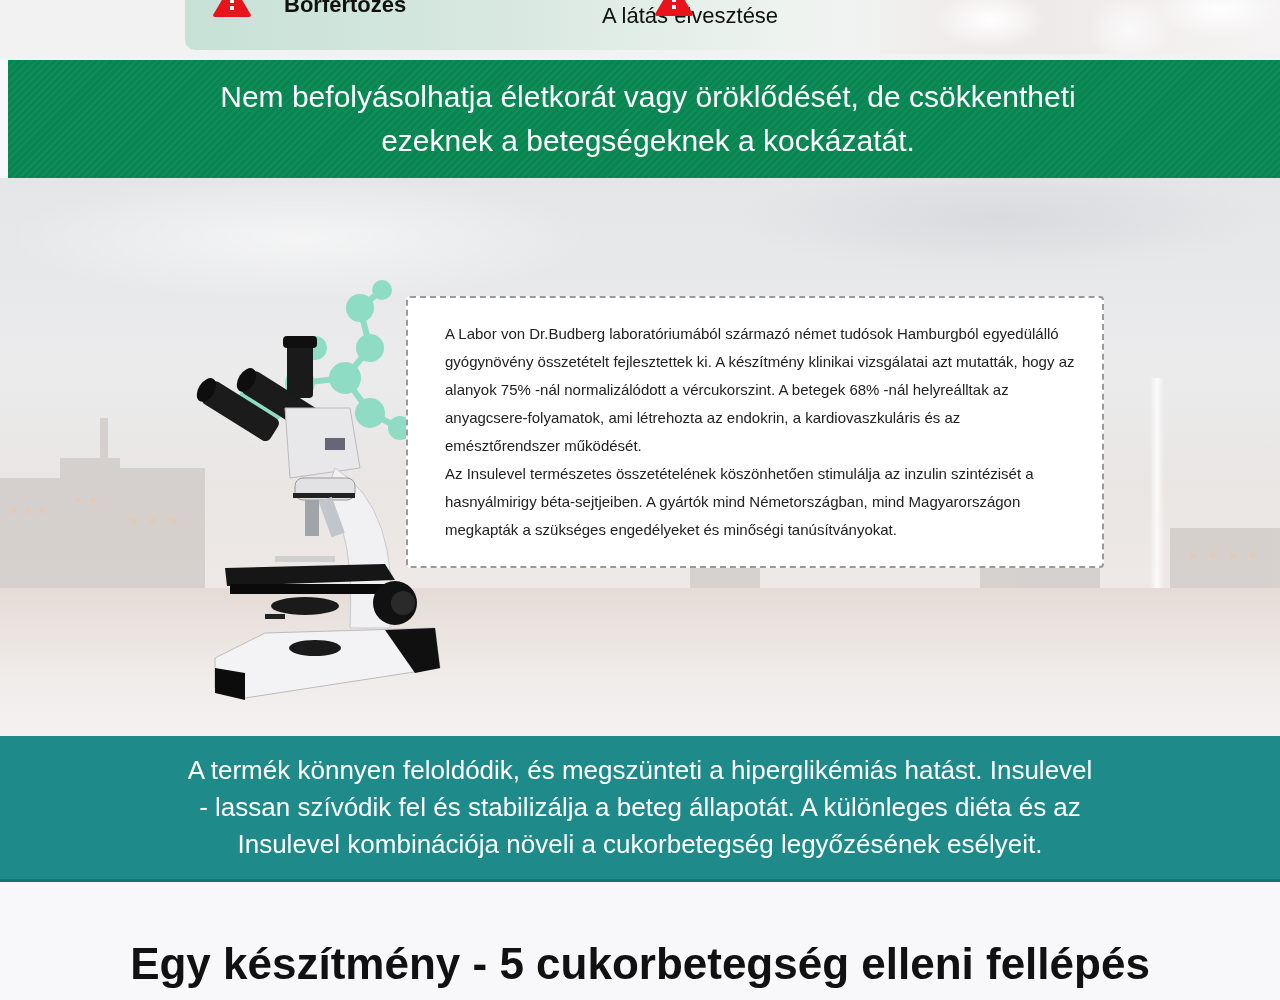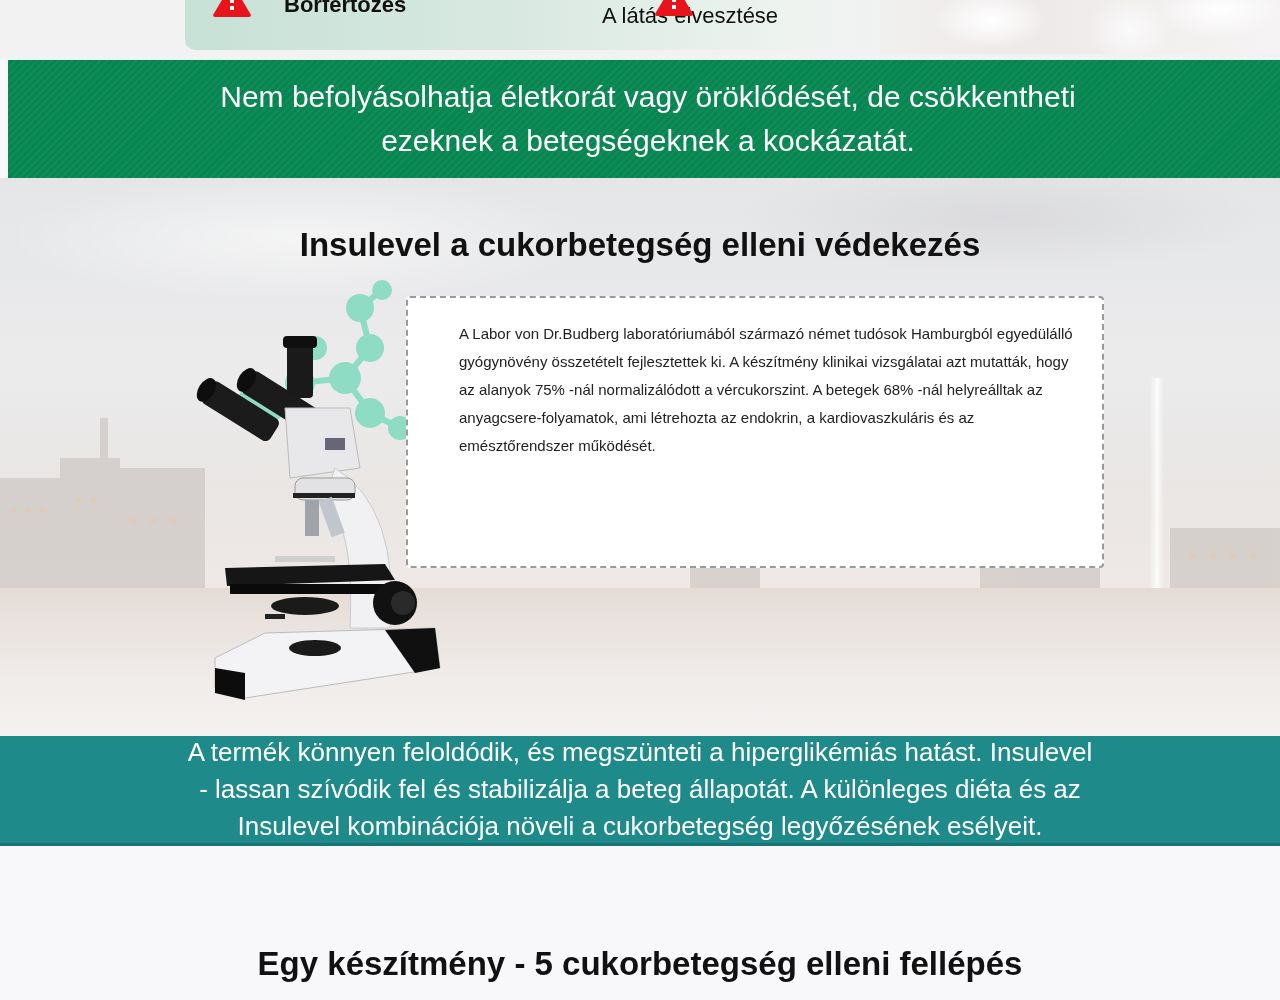--- a/index.html
+++ b/index.html
@@ -89,46 +89,46 @@
   }
   .microscope {
     position: absolute; left: 185px; top: 150px; width: 265px; height: 380px;
   }
 
   .info-box {
     position: absolute; left: 406px; top: 118px; width: 698px; height: 272px;
     background: #ffffff;
     border: 2px dashed #9a9a9a;
     border-radius: 4px;
-    padding: 22px 24px 20px 51px;
+    padding: 22px 24px 20px 37px;
   }
   .info-box p {
     font-size: 15px; line-height: 28px; color: #222;
   }
 
   
   .teal-banner {
-    position: absolute; left: 0; top: 736px; width: 1280px; height: 110px;
+    position: absolute; left: 0; top: 736px; width: 1280px; height: 146px;
     background: #1f8a8a;
     border-bottom: 3px solid #187474;
     display: flex; align-items: center; justify-content: center;
   }
   .teal-banner p {
     color: #ffffff; font-size: 26px; line-height: 37px; text-align: center;
     width: 920px;
   }
 
   
   .actions-section {
     position: absolute; left: 0; top: 894px; width: 1280px; height: 106px;
     background: #f8f8fa;
   }
   .actions-title {
     position: absolute; left: 0; top: 50px; width: 1280px; text-align: center;
-    font-size: 33px; color: #111; line-height: 40px;
+    font-size: 44px; color: #111; line-height: 40px;
   }
 </style>
 </head>
 <body>
 
 <section class="risk-section">
   <div class="risk-bg-photo"></div>
   <div class="risk-card"></div>
 
   <div class="risk-item risk-item-1">
@@ -185,21 +185,20 @@
         <rect x="1060" y="125" width="6" height="5"></rect>
       <rect x="1190" y="135" width="6" height="5"></rect>
         <rect x="1210" y="135" width="6" height="5"></rect>
         <rect x="1230" y="135" width="6" height="5"></rect>
         <rect x="1250" y="135" width="6" height="5"></rect>
     </g>
   </svg>
   <div class="fountain"></div>
   <div class="city-water"></div>
 
-  <h2 class="protect-title">Insulevel a cukorbetegség elleni védekezés</h2>
 
   <svg class="molecule" width="200" height="200" viewBox="0 0 200 200">
     <g stroke="#8fdcc4" stroke-width="6" fill="none">
       <line x1="162" y1="12" x2="140" y2="30"></line>
       <line x1="140" y1="30" x2="150" y2="70"></line>
       <line x1="150" y1="70" x2="125" y2="100"></line>
       <line x1="125" y1="100" x2="150" y2="135"></line>
       <line x1="150" y1="135" x2="180" y2="150"></line>
       <line x1="125" y1="100" x2="80" y2="105"></line>
       <line x1="80" y1="105" x2="50" y2="130"></line>
@@ -255,20 +254,21 @@
     <circle cx="218" cy="275" r="12" fill="#2a2a2a"></circle>
 
     <path d="M30 330 L80 305 L250 300 L255 340 L60 370 L30 360 Z" fill="#f3f3f5" stroke="#bbb"></path>
     <path d="M30 340 L30 365 L60 372 L60 345 Z" fill="#0c0c0c"></path>
     <path d="M200 302 L250 300 L255 340 L230 345 Z" fill="#101010"></path>
     <ellipse cx="130" cy="320" rx="26" ry="8" fill="#1a1a1a"></ellipse>
   </svg>
 
   <div class="info-box">
     <p>A Labor von Dr.Budberg laboratóriumából származó német tudósok Hamburgból egyedülálló gyógynövény összetételt fejlesztettek ki. A készítmény klinikai vizsgálatai azt mutatták, hogy az alanyok 75% -nál normalizálódott a vércukorszint. A betegek 68% -nál helyreálltak az anyagcsere-folyamatok, ami létrehozta az endokrin, a kardiovaszkuláris és az emésztőrendszer működését.</p>
+    <p>Az Insulevel természetes összetételének köszönhetően stimulálja az inzulin szintézisét a hasnyálmirigy béta-sejtjeiben. A gyártók mind Németországban, mind Magyarországon megkapták a szükséges engedélyeket és minőségi tanúsítványokat.</p>
   </div>
 </section>
 
 <section class="teal-banner">
   <p>A termék könnyen feloldódik, és megszünteti a hiperglikémiás hatást. Insulevel - lassan szívódik fel és stabilizálja a beteg állapotát. A különleges diéta és az Insulevel kombinációja növeli a cukorbetegség legyőzésének esélyeit.</p>
 </section>
 
 <section class="actions-section">
   <h2 class="actions-title">Egy készítmény - 5 cukorbetegség elleni fellépés</h2>
 </section>

